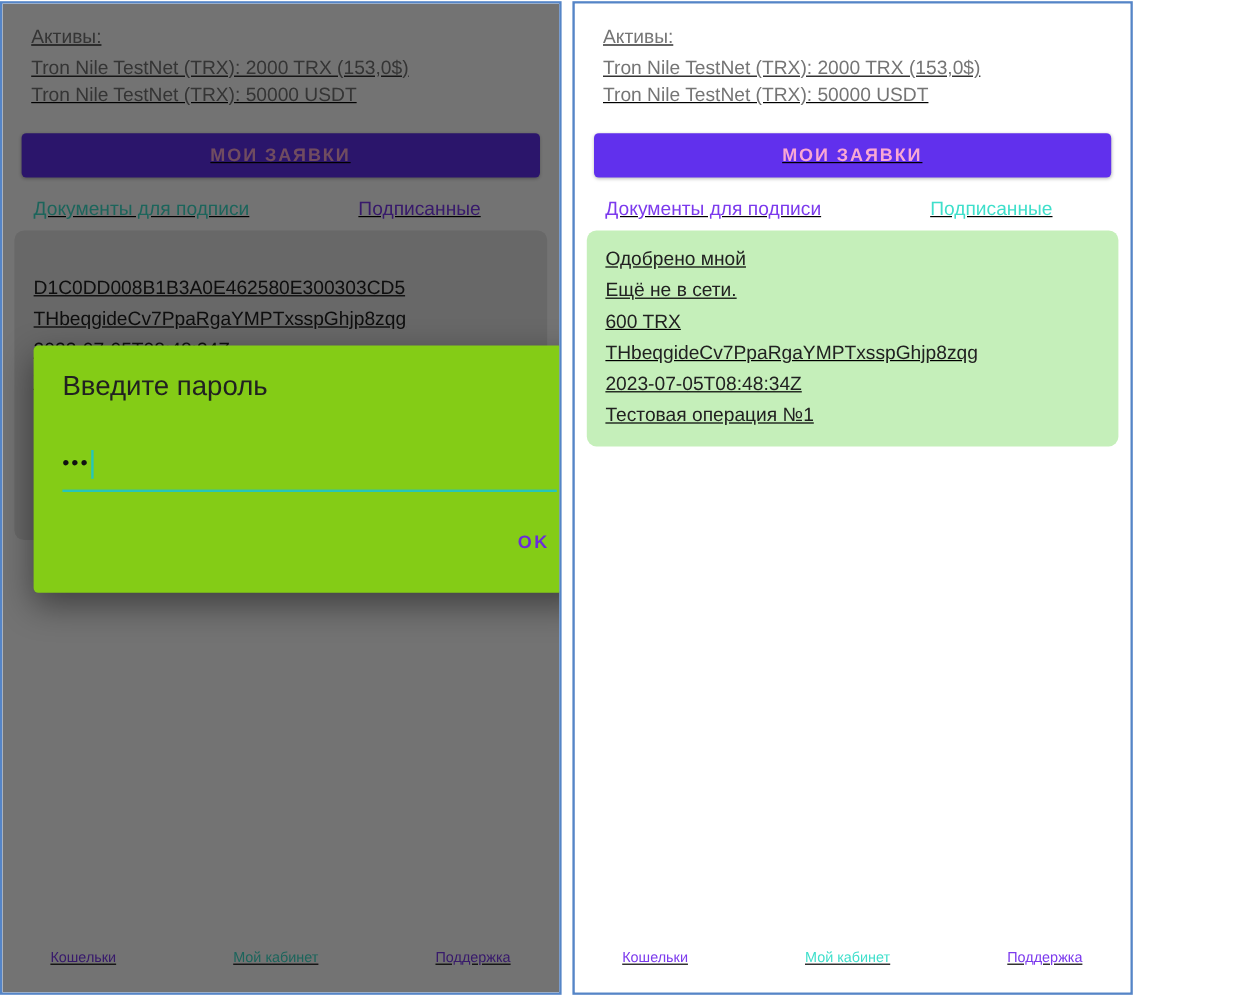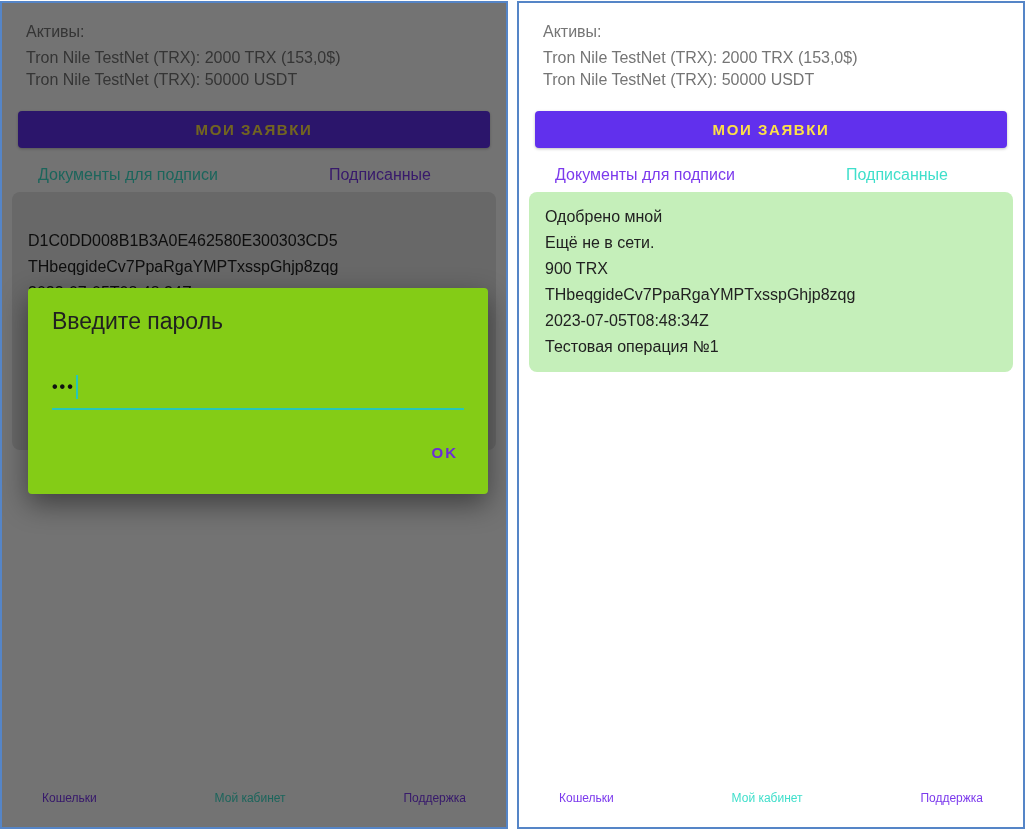--- a/index.html
+++ b/index.html
@@ -12,33 +12,33 @@
     --frame:#5585C7;
     --teal:#26C6B9;
     --ink:#212121;
   }
   *{margin:0;padding:0;box-sizing:border-box;}
   body{
     width:1034px;height:830px;background:#ffffff;
     font-family:"Liberation Sans", sans-serif;
     overflow:hidden;
   }
-  .wrap{display:flex;gap:9px;width:1034px;height:830px;}
+  .wrap{display:flex;gap:9px;width:944px;height:830px;text-decoration:underline;}
   .phone{
     position:relative;width:508px;height:828px;margin-top:1px;
     border:2px solid var(--frame);
     background:#ffffff;overflow:hidden;
   }
   .screen{display:flex;flex-direction:column;height:100%;background:#ffffff;}
   .header{padding:20px 24px 0 24px;color:var(--muted);font-size:16px;}
   .assets-label{margin-bottom:6px;}
   .asset-line{line-height:22px;}
   .requests-btn{
     display:block;margin:20px 16px 0 16px;height:37px;width:calc(100% - 32px);
-    background:var(--purple-btn);color:#fde047;border:none;border-radius:4px;
+    background:var(--purple-btn);color:#f9a8d4;border:none;border-radius:4px;
     font-family:"Liberation Sans", sans-serif;
     font-size:15px;font-weight:bold;letter-spacing:1.6px;cursor:pointer;
     box-shadow:0 1px 3px rgba(0,0,0,0.25);
   }
   .tabs{display:flex;margin-top:12px;height:30px;align-items:center;}
   .tab{flex:1;text-align:center;font-size:16px;font-weight:500;cursor:pointer;}
   .c-cyan{color:var(--cyan);}
   .c-purple{color:var(--purple-text);}
   .content{flex:1;padding:2px 10px 0 10px;}
   .card{
@@ -124,21 +124,21 @@
       </div>
       <button class="requests-btn">МОИ ЗАЯВКИ</button>
       <div class="tabs">
         <div class="tab c-purple">Документы для подписи</div>
         <div class="tab c-cyan">Подписанные</div>
       </div>
       <div class="content">
         <div class="card green-card">
           <div>Одобрено мной</div>
           <div>Ещё не в сети.</div>
-          <div>900 TRX</div>
+          <div>600 TRX</div>
           <div>THbeqgideCv7PpaRgaYMPTxsspGhjp8zqg</div>
           <div>2023-07-05T08:48:34Z</div>
           <div>Тестовая операция №1</div>
         </div>
       </div>
       <div class="navbar">
         <div class="nav c-purple">Кошельки</div>
         <div class="nav c-cyan">Мой кабинет</div>
         <div class="nav c-purple">Поддержка</div>
       </div>

